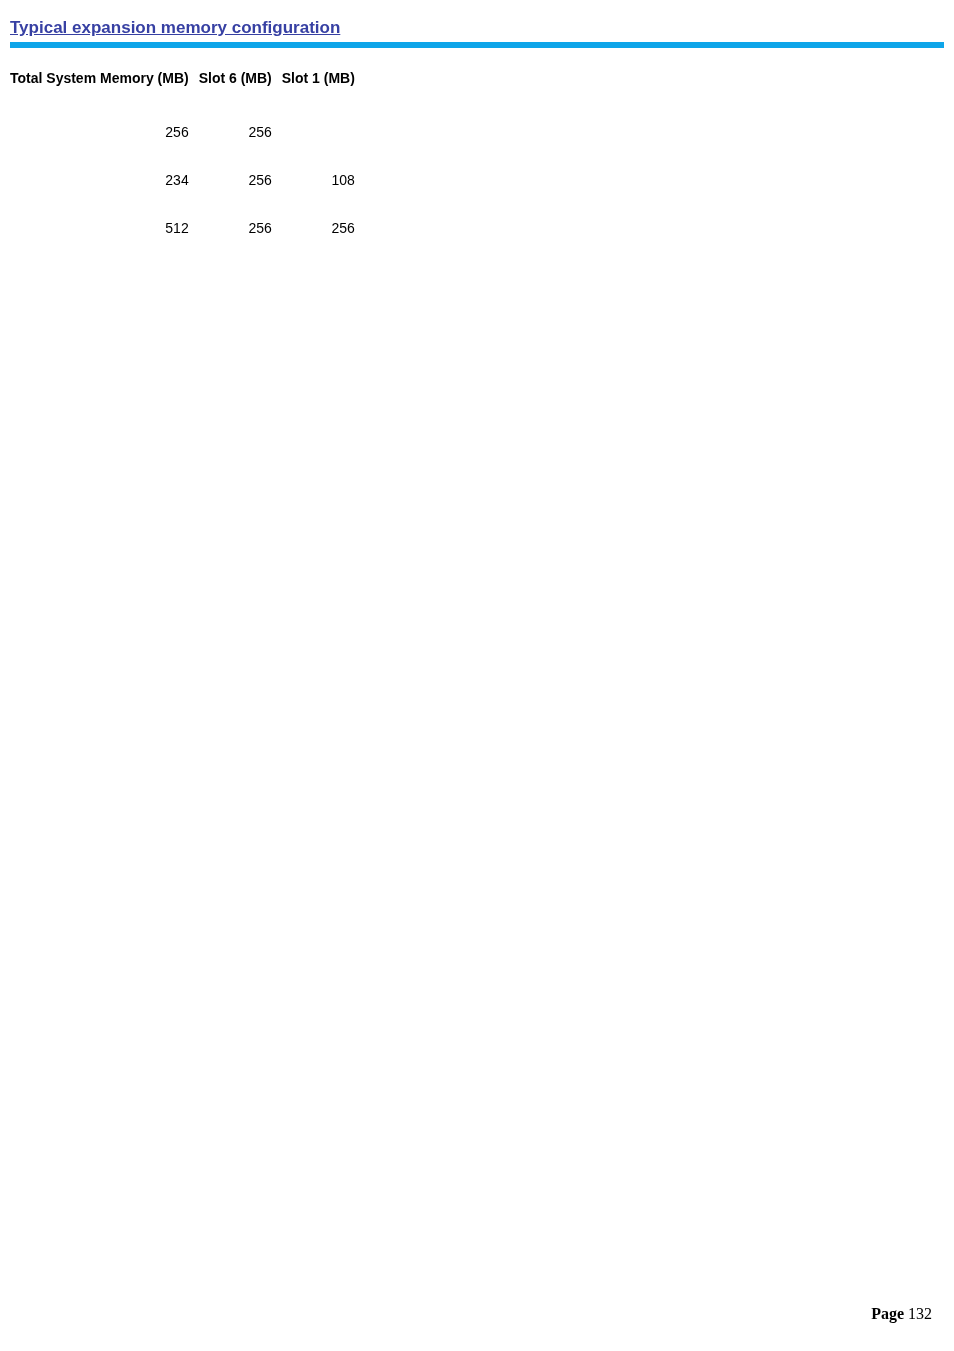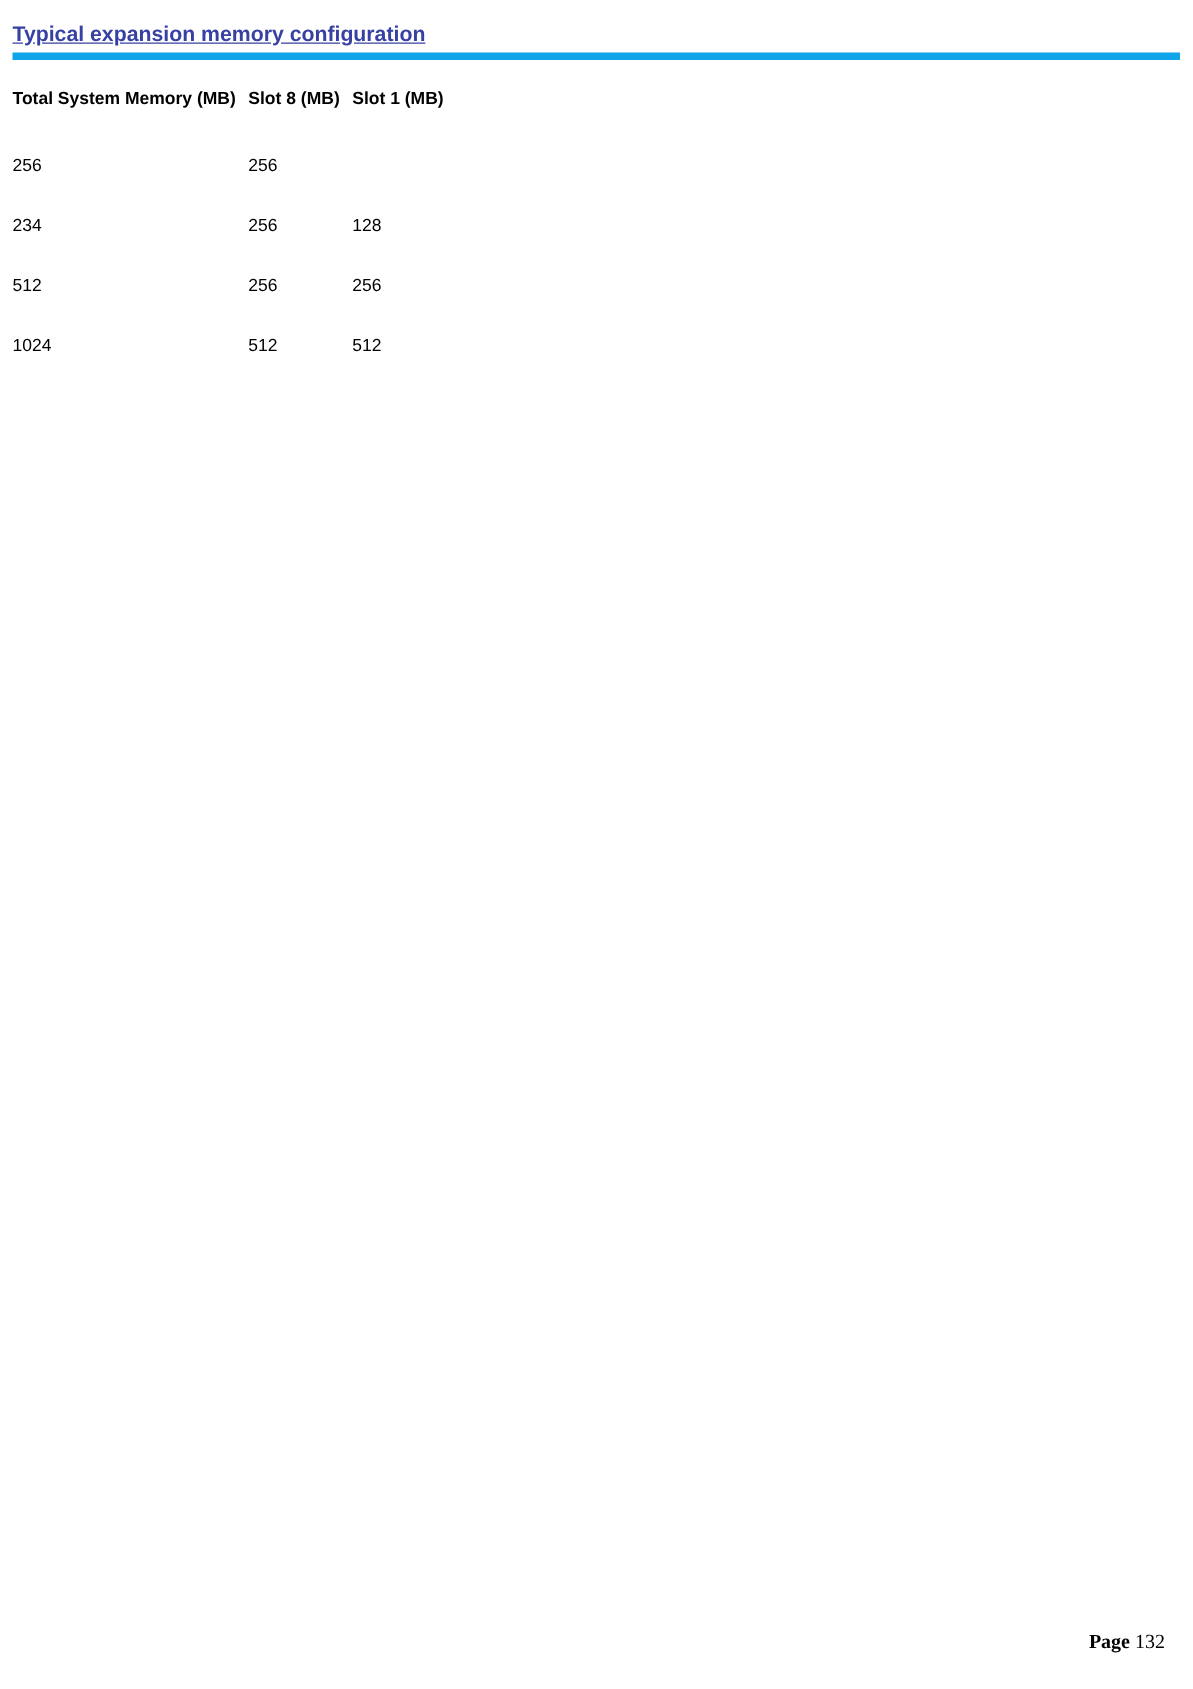--- a/index.html
+++ b/index.html
@@ -34,20 +34,21 @@
       font-weight: bold;
       color: #000;
       padding: 0 10px 22px 0;
       white-space: nowrap;
     }
     table.memory-table td {
       font-size: 14px;
       color: #000;
       padding: 16px 10px 16px 0;
       font-family: Verdana, Geneva, sans-serif;
+      text-align: right;
     }
     table.memory-table th:first-child,
     table.memory-table td:first-child {
       padding-left: 0;
     }
     .footer {
       position: absolute;
       bottom: 28px;
       right: 22px;
       font-family: Georgia, 'Times New Roman', serif;
@@ -60,44 +61,39 @@
   </style>
 </head>
 <body>
 
 <h2 class="section-heading">Typical expansion memory configuration</h2>
 
 <table class="memory-table">
   <thead>
     <tr>
       <th>Total System Memory (MB)</th>
-      <th>Slot 8 (MB)</th>
+      <th>Slot 6 (MB)</th>
       <th>Slot 1 (MB)</th>
     </tr>
   </thead>
   <tbody>
     <tr>
       <td>256</td>
       <td>256</td>
       <td></td>
     </tr>
     <tr>
       <td>234</td>
       <td>256</td>
-      <td>128</td>
+      <td>108</td>
     </tr>
     <tr>
       <td>512</td>
       <td>256</td>
       <td>256</td>
-    </tr>
-    <tr>
-      <td>1024</td>
-      <td>512</td>
-      <td>512</td>
     </tr>
   </tbody>
 </table>
 
 <div class="footer">
   <span class="label">Page</span>
   <span>132</span>
 </div>
 
 </body></html>

